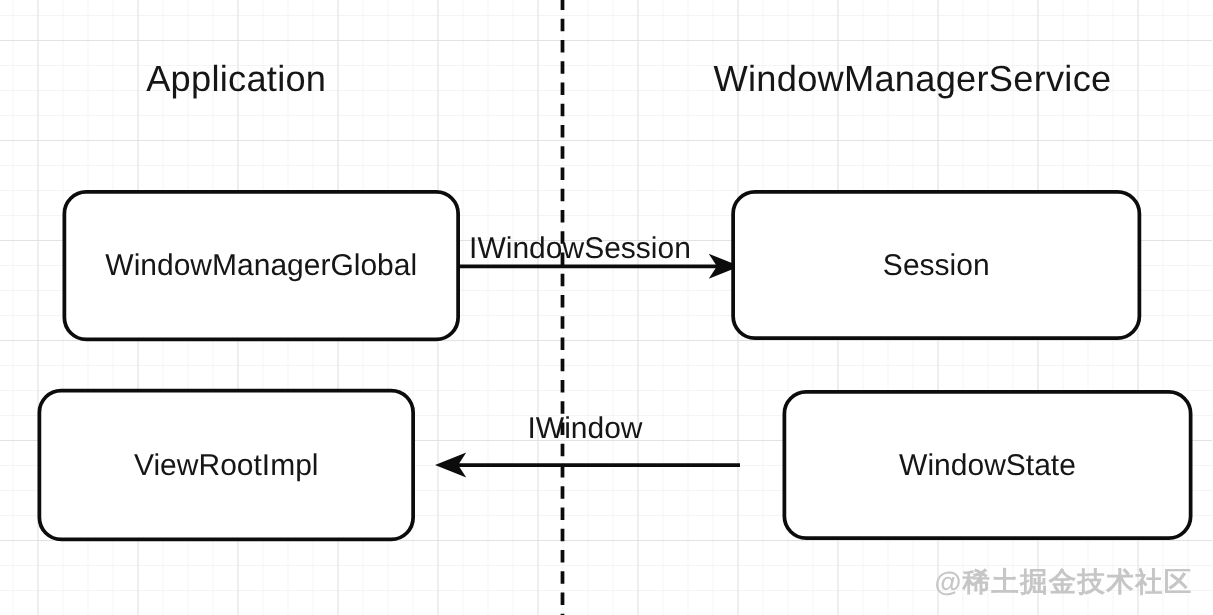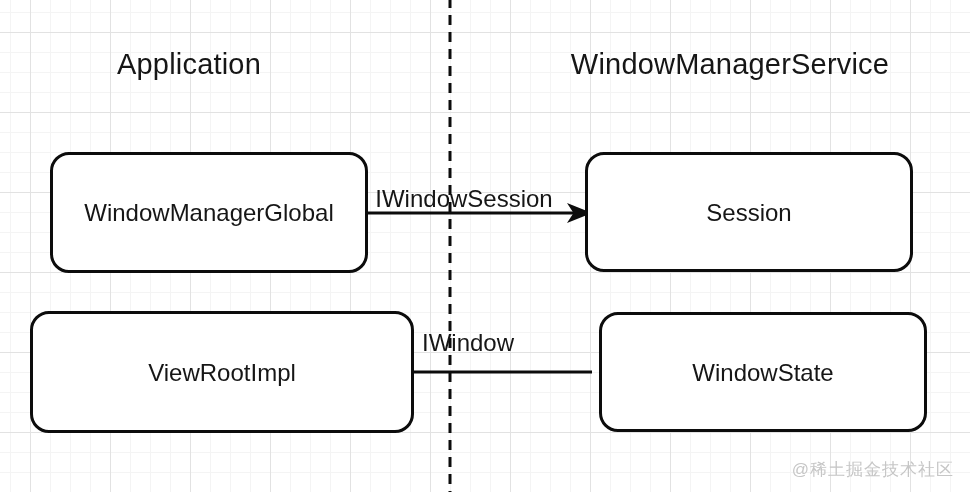--- a/index.html
+++ b/index.html
@@ -49,22 +49,22 @@
     flex-direction:column;
     align-items:center;
     justify-content:center;
     text-align:center;
     font-size:24px;
     line-height:31px;
     color:var(--text);
   }
   .node-wmg{ left:30px;  top:152px; width:318px; height:121px;margin-left:20px; }
   .node-session{ left:585px; top:152px; width:328px; height:120px; }
-  .node-vri{ left:30px;  top:311px; width:384px; height:122px; }
-  .node-ws{  left:599px; top:312px; width:328px; height:120px; }
+  .node-vri{ left:30px;  top:311px; width:302px; height:122px; }
+  .node-ws{  left:626px; top:312px; width:328px; height:120px; }
 
   .edges-svg{
     position:absolute; left:0; top:0;
     width:970px; height:492px;
     pointer-events:none;
   }
   .edge-line{ stroke:var(--line); stroke-width:3; fill:none; }
   .edge-head{ fill:var(--line); stroke:none; }
   .divider-line{ stroke:var(--line); stroke-width:3; stroke-dasharray:10 7; fill:none; }
 
@@ -74,24 +74,25 @@
     font-size:24px;
     color:var(--text);
     white-space:nowrap;
   }
   .label-iwindowsession{ left:348px; top:185px; width:232px; }
   .label-iwindow{ left:352px; top:329px; width:192px;margin-left:20px; }
 
   .watermark{
     position:absolute;
     right:16px; bottom:11px;
-    font-size:17px;
+    font-size:22px;
     letter-spacing:1px;
     color:var(--watermark);
     white-space:nowrap;
+    font-weight:bold;
   }
 </style>
 </head>
 <body>
 
 <div class="canvas">
 
   <svg class="edges-svg" viewBox="0 0 970 492" xmlns="http://www.w3.org/2000/svg" aria-hidden="true">
     <line class="divider-line" x1="450" y1="-2" x2="450" y2="494"></line>
 

